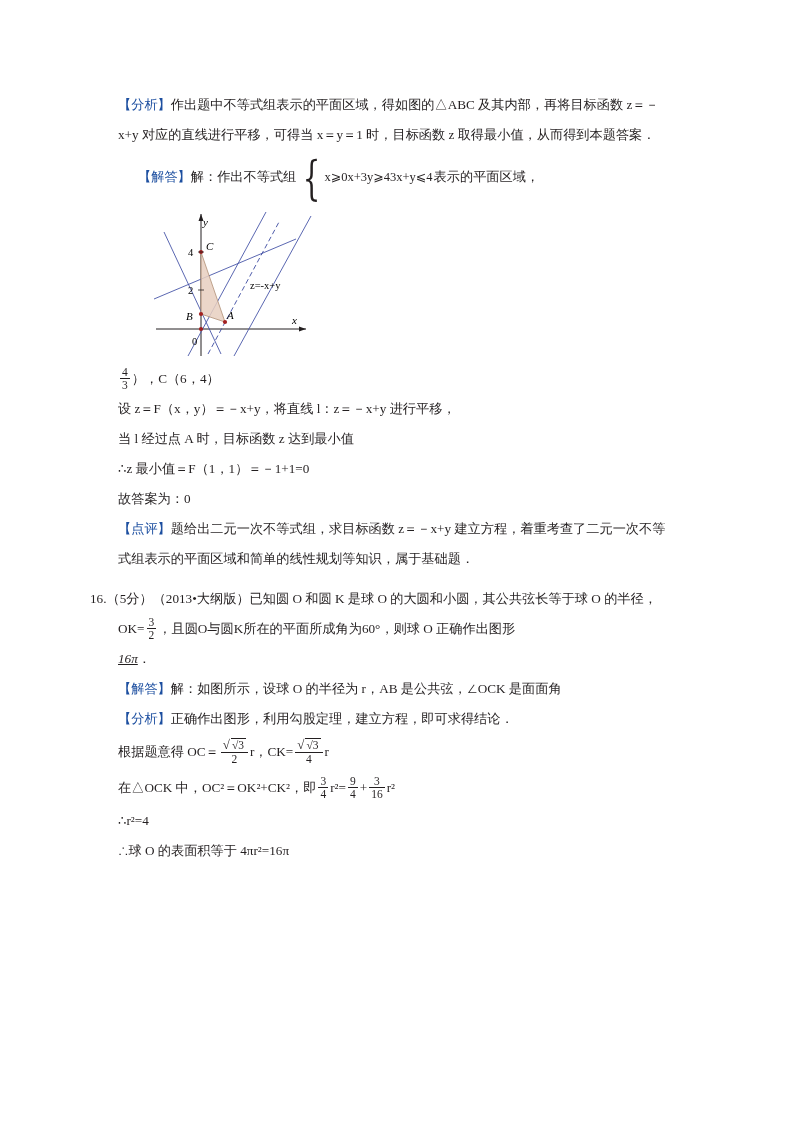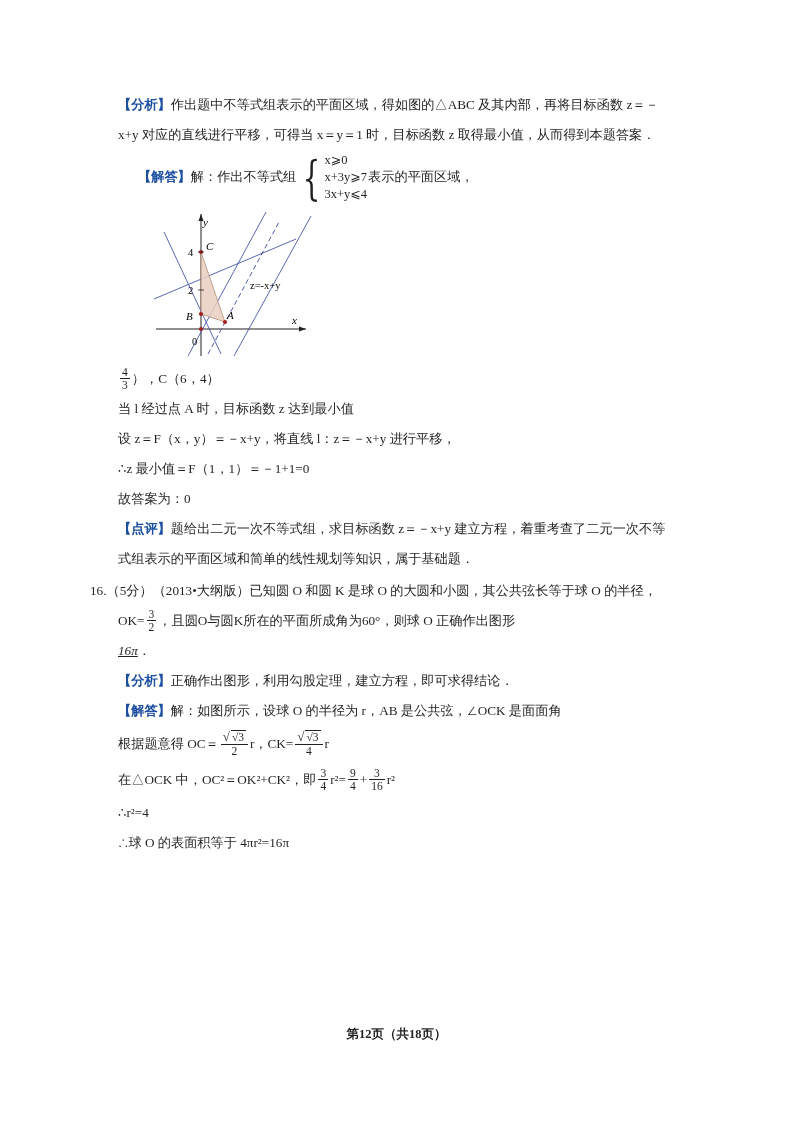--- a/index.html
+++ b/index.html
@@ -22,21 +22,21 @@
     height: 1122px;
   }
   .content {
     position: absolute;
     left: 118px;
     top: 90px;
     width: 560px;
   }
   .tag {
     color: #1d4fa0;
-    font-weight: bold;
+    font-weight: normal;
   }
   .para {
     font-size: 13.2px;
     line-height: 30px;
     text-align: left;
     color: #231f20;
   }
   .indent {
     margin-left: 20px;
   }
@@ -73,21 +73,20 @@
   }
   .brace {
     font-size: 46px;
     line-height: 0.8;
     font-family: "DejaVu Serif", serif;
     transform: scaleX(0.6);
     display: inline-block;
   }
   .system .rows {
     display: inline-flex;
-    flex-direction: column;
     font-size: 12.5px;
     line-height: 17px;
     margin-left: -2px;
   }
 
   .figure-wrap {
     position: relative;
     height: 160px;
     margin-left: 28px;
   }
@@ -121,21 +120,21 @@
 
     <div class="para">
       <span class="tag">【分析】</span><span>作出题中不等式组表示的平面区域，得如图的△ABC 及其内部，再将目标函数 z＝－x+y 对应的直线进行平移，可得当 x＝y＝1 时，目标函数 z 取得最小值，从而得到本题答案．</span>
     </div>
 
     <div class="para indent" style="line-height:54px;">
       <span class="tag">【解答】</span><span>解：作出不等式组</span><span class="system">
           <span class="brace">{</span>
           <span class="rows">
             <span>x⩾0</span>
-            <span>x+3y⩾7</span>
+            <span>x+3y⩾4</span>
             <span>3x+y⩽4</span>
           </span>
         </span><span>表示的平面区域，</span>
     </div>
 
     <div class="figure-wrap">
       <svg width="240" height="160" viewBox="0 0 240 160">
 
         <line x1="10" y1="125" x2="160" y2="125" stroke="#231f20" stroke-width="1"></line>
         <polygon points="160,125 153,122.5 153,127.5" fill="#231f20"></polygon>
@@ -172,52 +171,52 @@
     </div>
 
     <div class="para">
       <span class="frac">
           <span class="num">4</span>
           <span class="den">3</span>
         </span><span>），C（6，4）</span>
     </div>
 
     <div class="para">
+      <span>设 z＝F（x，y）＝－x+y，将直线 l：z＝－x+y 进行平移，</span>
+    </div>
+
+    <div class="para">
       <span>当 l 经过点 A 时，目标函数 z 达到最小值</span>
     </div>
 
     <div class="para">
-      <span>设 z＝F（x，y）＝－x+y，将直线 l：z＝－x+y 进行平移，</span>
-    </div>
-
-    <div class="para">
       <span>∴z 最小值＝F（1，1）＝－1+1=0</span>
     </div>
 
     <div class="para">
       <span>故答案为：0</span>
     </div>
 
     <div class="para">
       <span class="tag">【点评】</span><span>题给出二元一次不等式组，求目标函数 z＝－x+y 建立方程，着重考查了二元一次不等式组表示的平面区域和简单的线性规划等知识，属于基础题．</span>
     </div>
 
-    <div class="para q16" style="margin-left:-28px; margin-top:2px;">
+    <div class="para q16" style="margin-left:-28px; margin-top:10px;">
       <span>16.</span><span>（5分）</span><span>（2013•大纲版）</span><span>已知圆 O 和圆 K 是球 O 的大圆和小圆，其公共弦长等于球 O 的半径，</span><span class="blockline"></span><span style="margin-left:28px;">OK=</span><span class="frac">
           <span class="num">3</span>
           <span class="den">2</span>
         </span><span>，且圆O与圆K所在的平面所成角为60°，则球 O 正确作出图形</span><span class="blockline"></span><span class="underline-ans" style="margin-left:28px;">16π</span><span>．</span>
     </div>
 
     <div class="para">
+      <span class="tag">【解答】</span><span>解：如图所示，设球 O 的半径为 r，AB 是公共弦，∠OCK 是面面角</span>
+    </div>
+
+    <div class="para">
       <span class="tag">【分析】</span><span>正确作出图形，利用勾股定理，建立方程，即可求得结论．</span>
-    </div>
-
-    <div class="para">
-      <span class="tag">【解答】</span><span>解：如图所示，设球 O 的半径为 r，AB 是公共弦，∠OCK 是面面角</span>
     </div>
 
     <div class="para" style="line-height:36px;">
       <span>根据题意得 OC＝</span><span class="frac">
           <span class="num"><span class="radsign">√</span><span class="sqrt">√3</span></span>
           <span class="den">2</span>
         </span><span>r，CK=</span><span class="frac">
           <span class="num"><span class="radsign">√</span><span class="sqrt">√3</span></span>
           <span class="den">4</span>
         </span><span>r</span>
@@ -240,14 +239,13 @@
       <span>∴r²=4</span>
     </div>
 
     <div class="para">
       <span>∴球 O 的表面积等于 4πr²=16π</span>
     </div>
 
 
   </div>
 
-  <div class="footer">第12页（共18页）</div>
 </div>
 
 </body></html>

